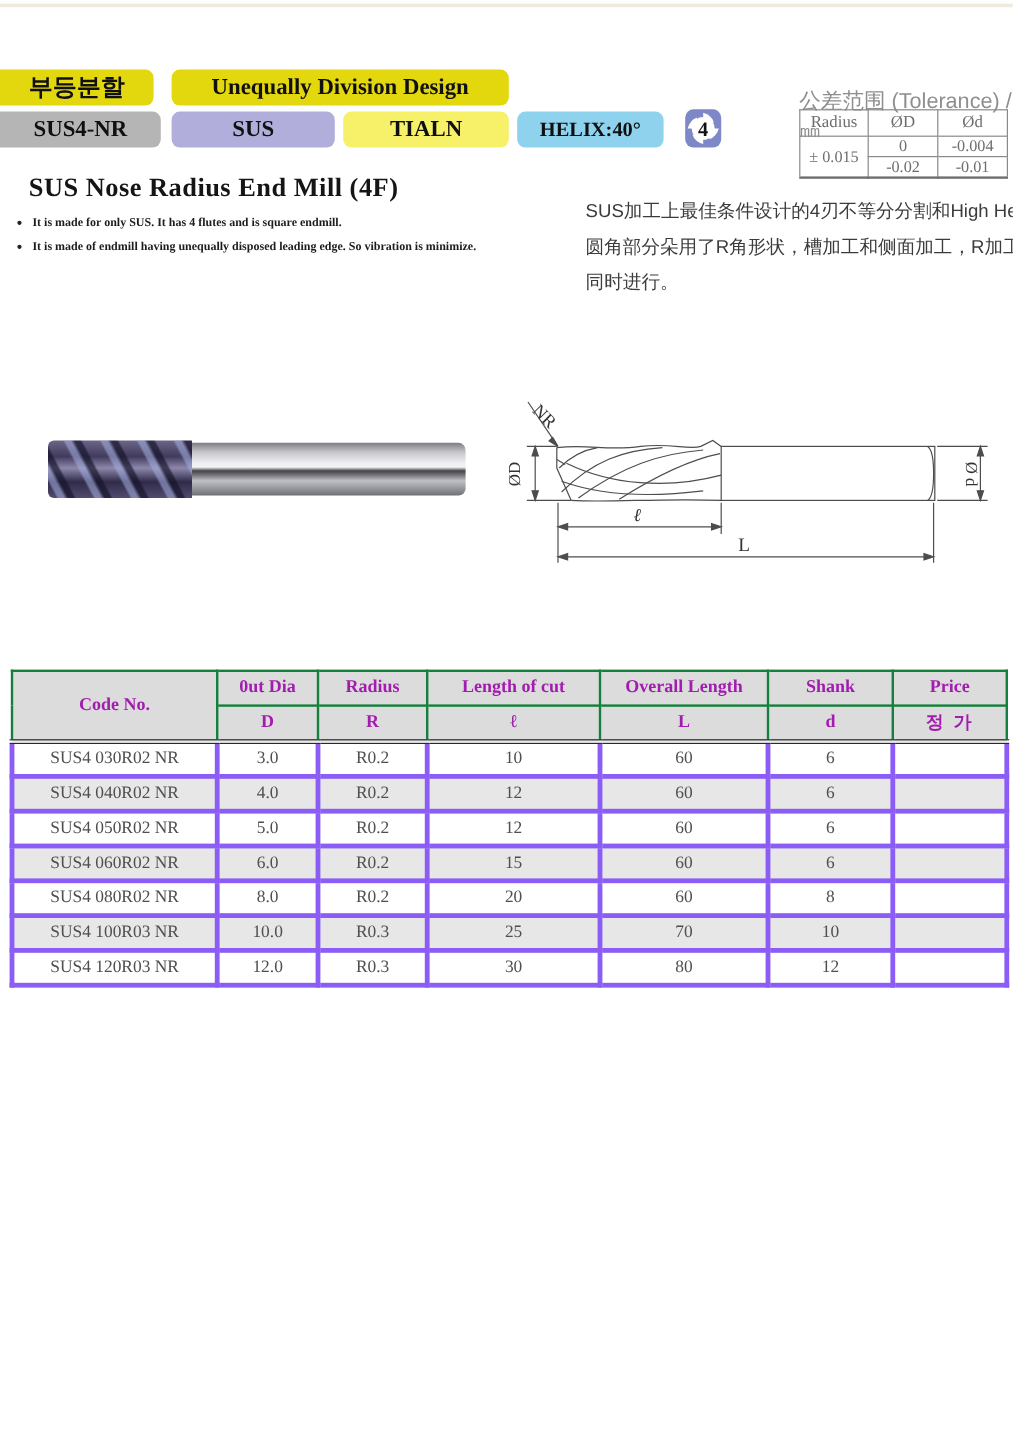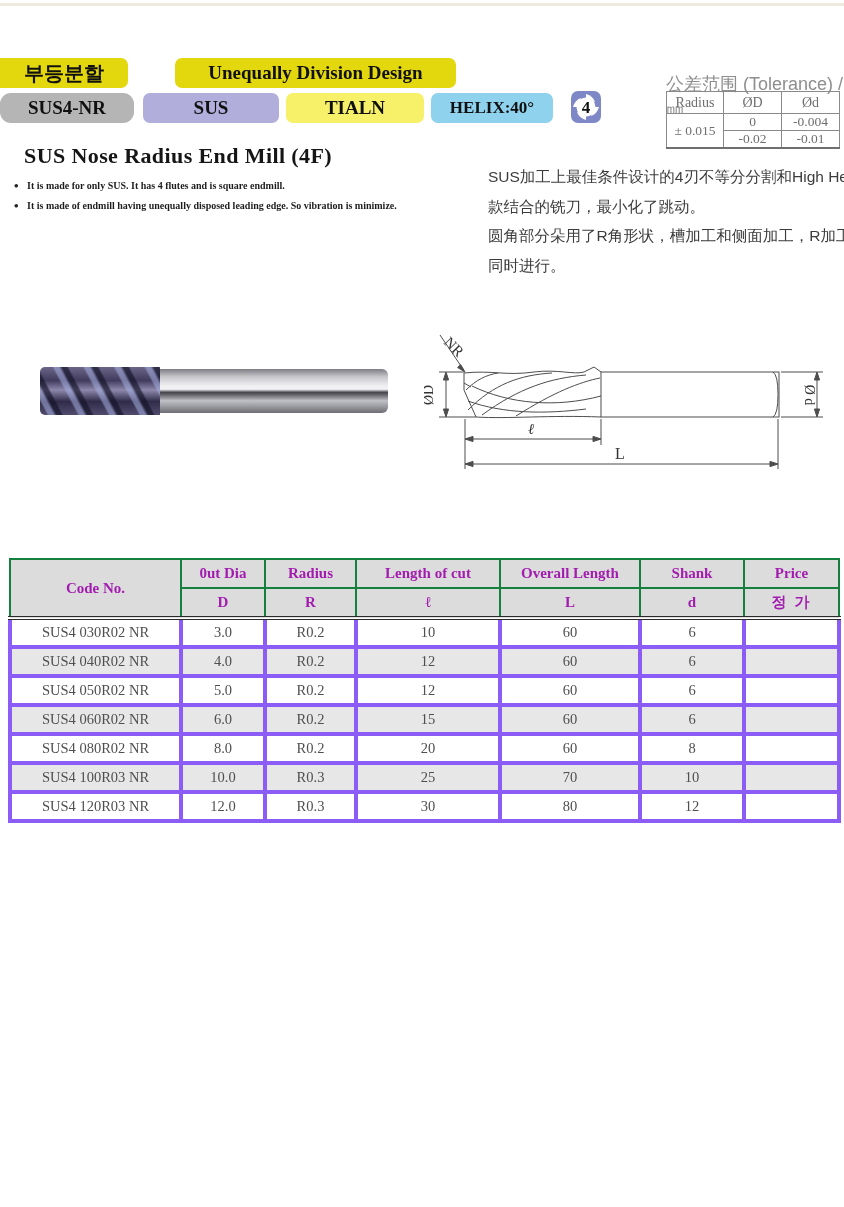--- a/index.html
+++ b/index.html
@@ -10,21 +10,21 @@
   .top-rule{position:absolute;left:0;top:3px;width:844px;height:3px;background:#eeeadf;}
 
   
   .badge{
     position:absolute;height:30px;line-height:30px;text-align:center;
     font-weight:bold;font-size:19px;color:#101010;border-radius:7px;white-space:nowrap;
   }
   .badge.flush{border-radius:0 7px 7px 0;}
   #b-kr{left:0;top:58px;width:128px;font-family:"Liberation Sans","DejaVu Sans",sans-serif;font-size:20px;}
   #b-design{left:143px;top:58px;width:281px;}
-  #b-model{left:0;top:93px;width:134px;border-radius:11px;}
+  #b-model{left:0;top:93px;width:134px;}
   #b-sus{left:143px;top:93px;width:136px;}
   #b-tialn{left:286px;top:93px;width:138px;}
   #b-helix{left:431px;top:93px;width:122px;font-size:17px;}
   #b-four{
     position:absolute;left:571px;top:91px;width:30px;height:32px;border-radius:7px;
   }
   #b-four svg{display:block;}
 
   
   .tol-title{
@@ -92,21 +92,21 @@
   table.spec tbody td{border:4px solid #8b5cf6;height:23px;font-size:14.5px;}
   table.spec tbody tr.alt td{background:#e7e7e7;}
   .kr{font-family:"Liberation Sans","DejaVu Sans",sans-serif;font-size:14px;letter-spacing:2px;}
 </style>
 </head>
 <body>
 
 <div class="top-rule"></div>
 
 <div id="b-kr" class="badge flush" style="background: rgb(227, 215, 14);">부등분할</div>
-<div id="b-design" class="badge" style="background: rgb(227, 215, 14); margin-left: 32px;">Unequally Division Design</div>
+<div id="b-design" class="badge" style="background: rgb(227, 215, 14);">Unequally Division Design</div>
 <div id="b-model" class="badge flush" style="background: rgb(181, 181, 181);">SUS4-NR</div>
 <div id="b-sus" class="badge" style="background: rgb(178, 174, 220);">SUS</div>
 <div id="b-tialn" class="badge" style="background: rgb(247, 241, 105);">TIALN</div>
 <div id="b-helix" class="badge" style="background: rgb(143, 210, 238);">HELIX:40°</div>
 <div id="b-four" style="background: rgb(127, 136, 198);">
   <svg width="30" height="32" viewBox="0 0 30 32">
     <g fill="#ffffff">
       <circle cx="15" cy="16" r="9.5"></circle>
       <path d="M15 3 q7 2 9 8 l-9 -2 z"></path>
       <path d="M15 3 q7 2 9 8 l-9 -2 z" transform="rotate(90 15 16)"></path>
@@ -140,21 +140,20 @@
 <div class="prod-title">SUS Nose Radius End Mill (4F)</div>
 <div class="bullets">
   <ul>
     <li>It is made for only SUS. It has 4 flutes and is square endmill.</li>
     <li>It is made of endmill having unequally disposed leading edge. So vibration is minimize.</li>
   </ul>
 </div>
 
 <div class="desc-cn">
   <div>SUS加工上最佳条件设计的4刃不等分分割和High Helix</div>
-  <div>款结合的铣刀，最小化了跳动。</div>
   <div>圆角部分朵用了R角形状，槽加工和侧面加工，R加工可</div>
   <div>同时进行。</div>
 </div>
 
 <div class="tool-photo">
   <div class="flutes"></div>
   <div class="shank"></div>
 </div>
 
 <svg class="drawing" width="418" height="152" viewBox="0 0 418 152">

